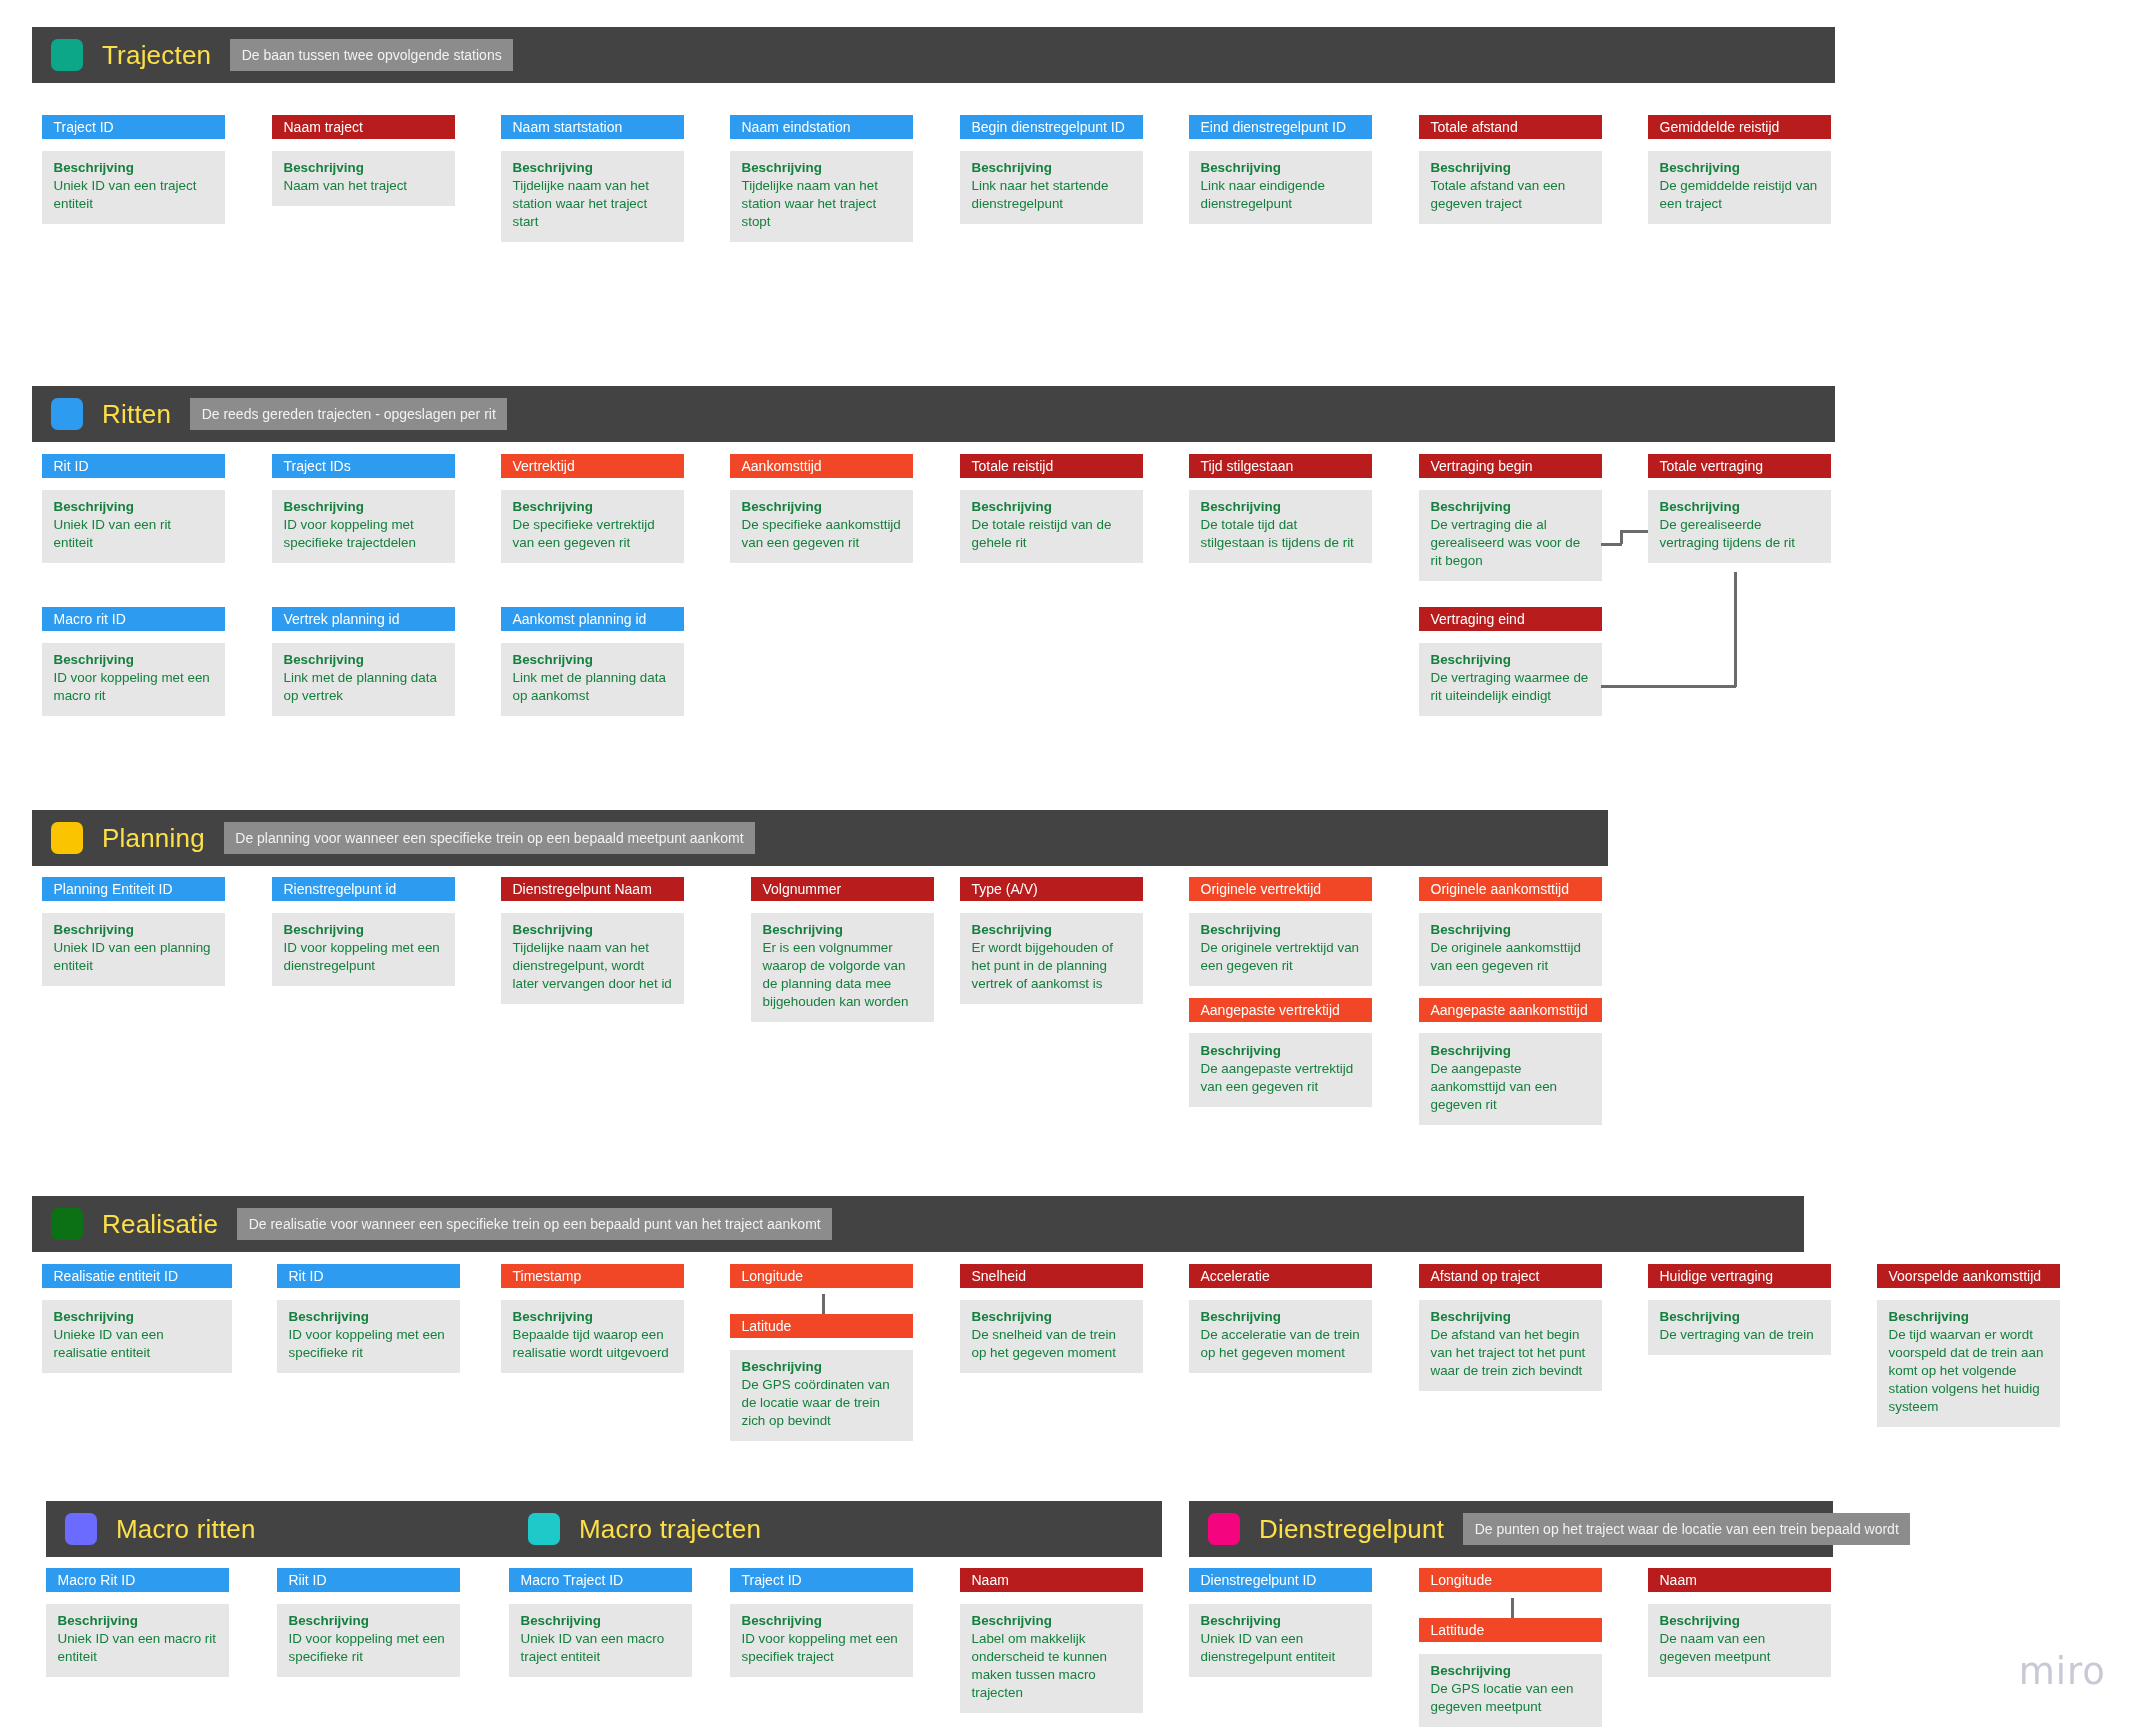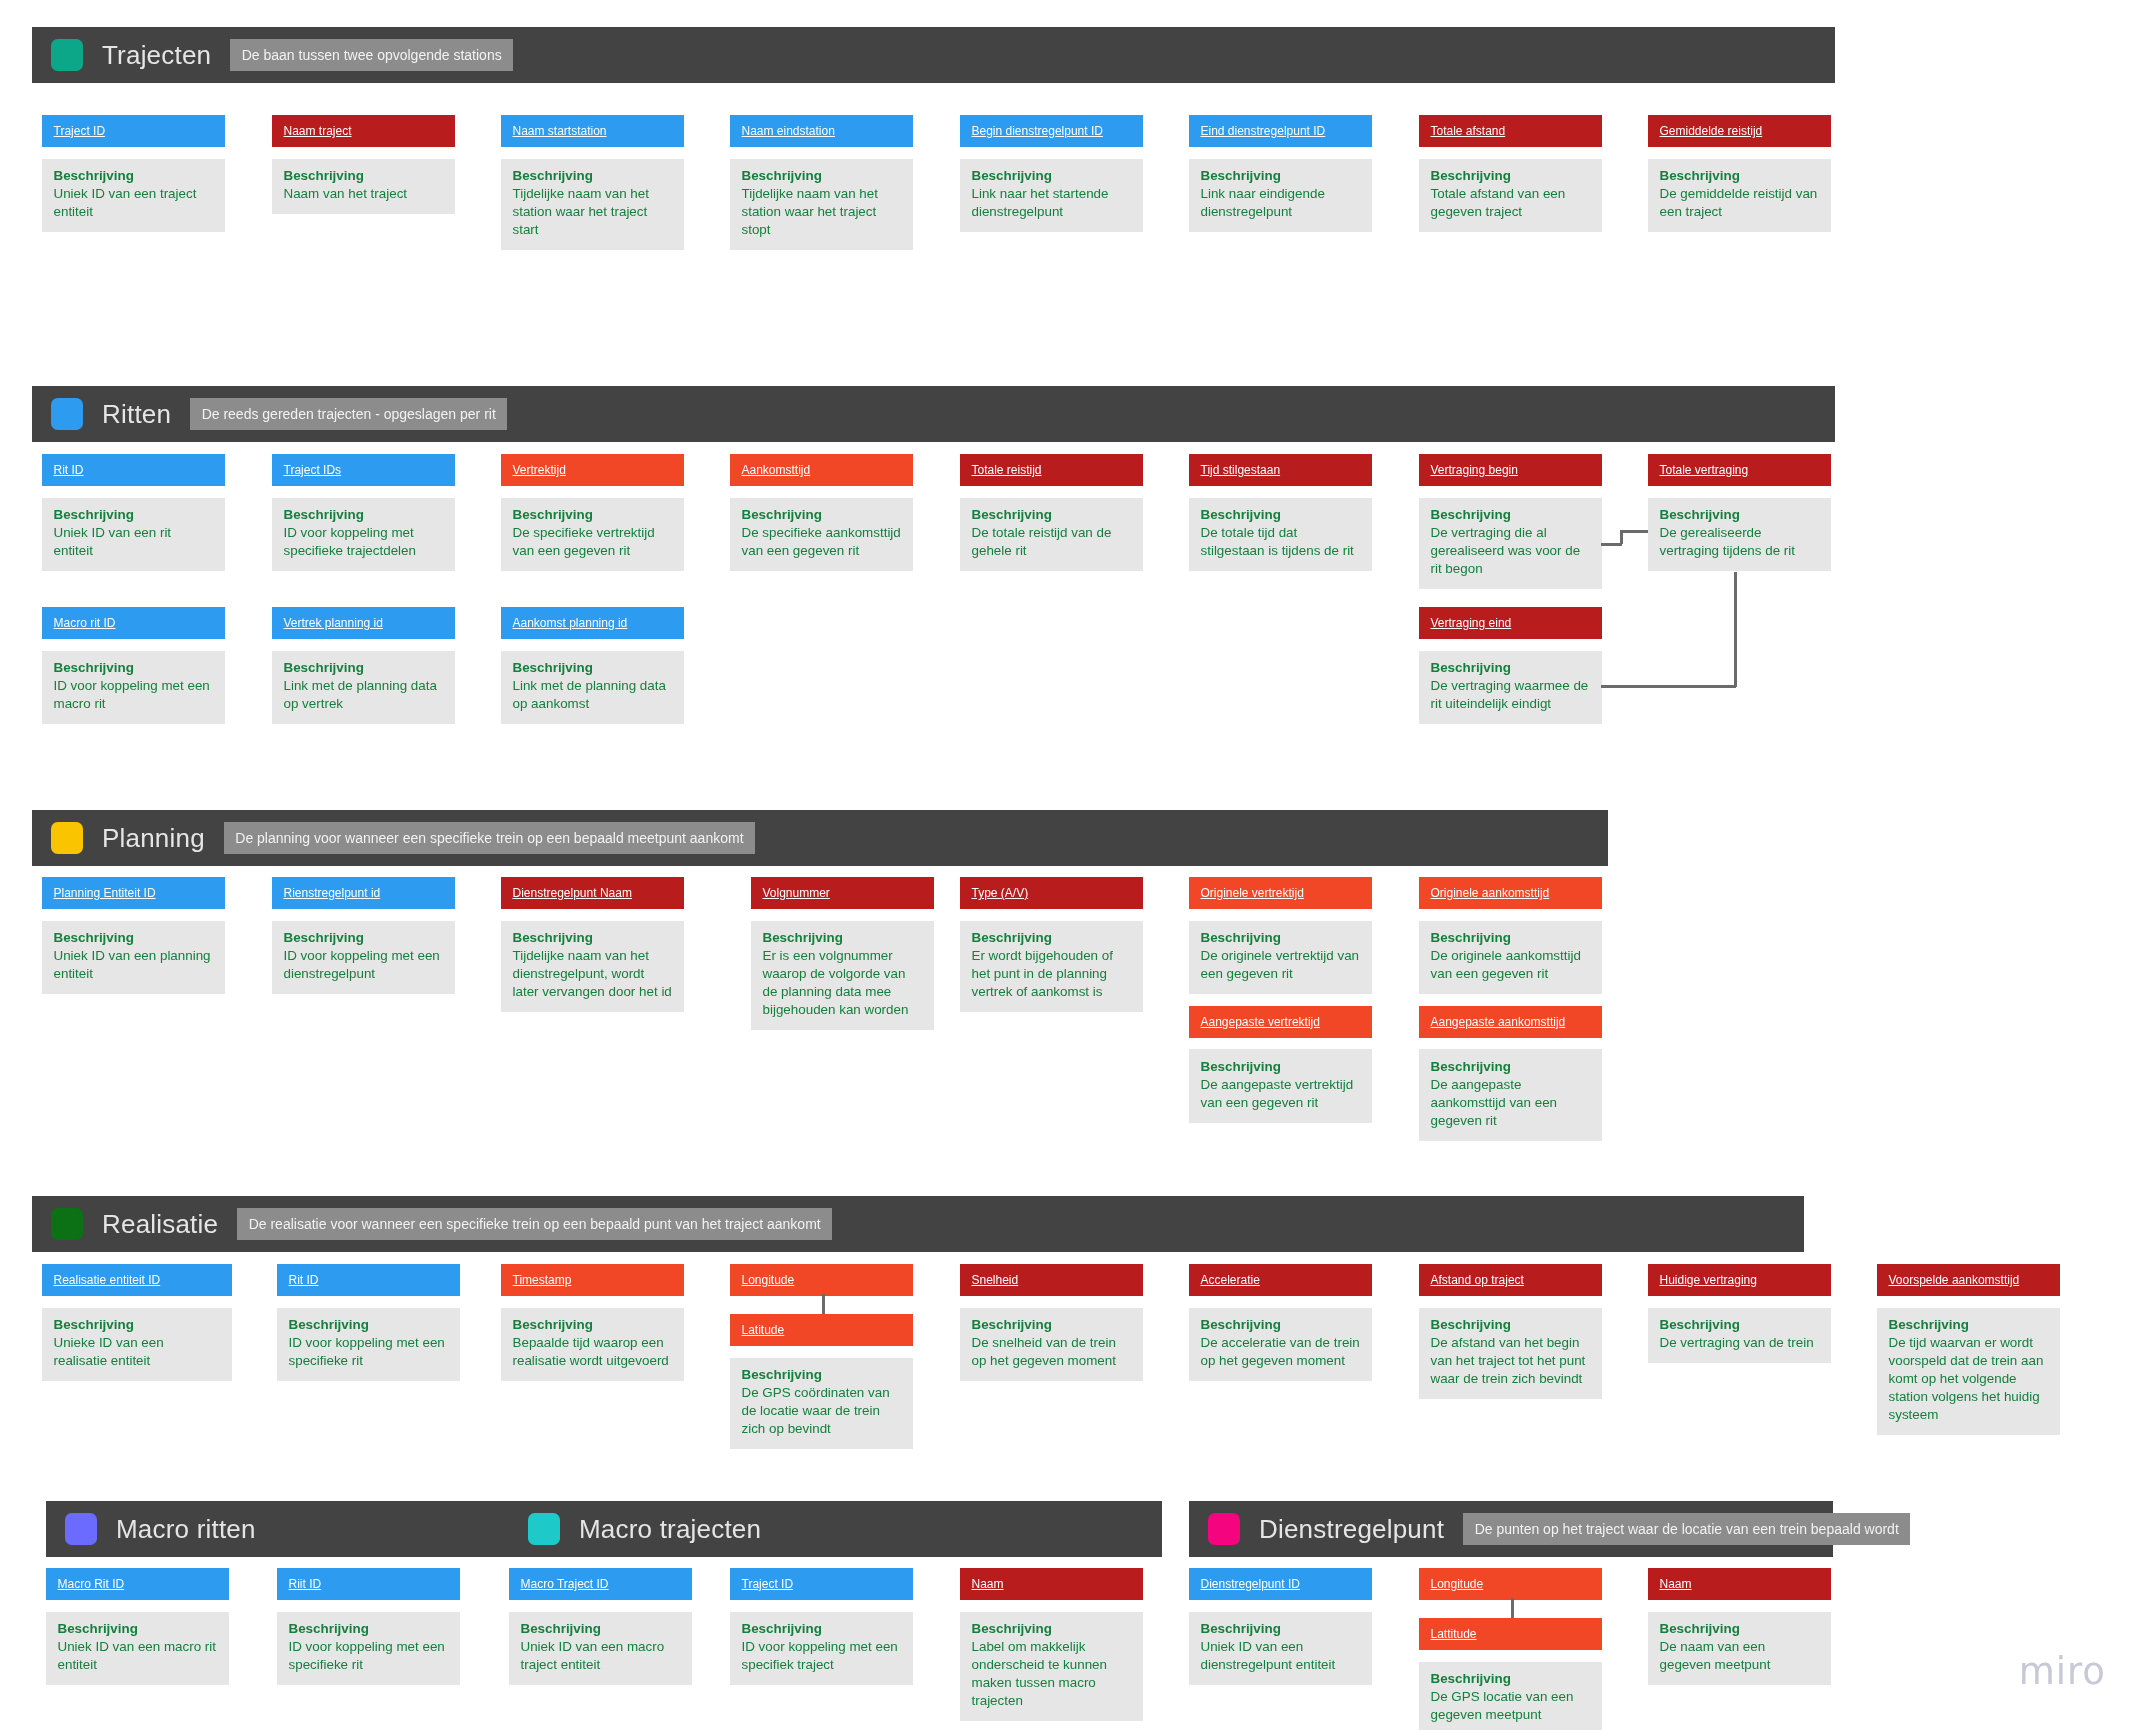--- a/index.html
+++ b/index.html
@@ -22,50 +22,49 @@
     align-items:center;
     padding-left:19px;
     box-sizing:border-box;
   }
   .swatch{
     width:32px;height:32px;
     border-radius:6.7px;
     flex:0 0 auto;
   }
   .section-title{
-    color:#e5e5e5;
+    color:#fde047;
     font-size:26px;
     font-weight:400;
     margin-left:19px;
     white-space:nowrap;
     letter-spacing:0.2px;
   }
   .section-desc{
     margin-left:19px;
     background:#8c8c8c;
     color:#f2f2f2;
     font-size:14px;
     line-height:1;
     padding:8.6px 11.5px 9.6px 11.5px;
     white-space:nowrap;
   }
 
   
   .attr{position:absolute;}
   .attr-title{
-    height:32px;
+    height:24px;
     display:flex;
     align-items:center;
     padding:0 11.5px;
     box-sizing:border-box;
     color:#ffffff;
-    font-size:12px;
+    font-size:14px;
     white-space:nowrap;
     overflow:hidden;
-    text-decoration:underline;
   }
   .attr-title.blue{background:#2d9bf0;}
   .attr-title.green{background:#b91c1c;}
   .attr-title.red{background:#f24726;}
   .attr-desc{
     margin-top:11.5px;
     background:#e6e6e6;
     padding:9.6px 11.5px 11.5px 11.5px;
     box-sizing:border-box;
     color:#15803d;

